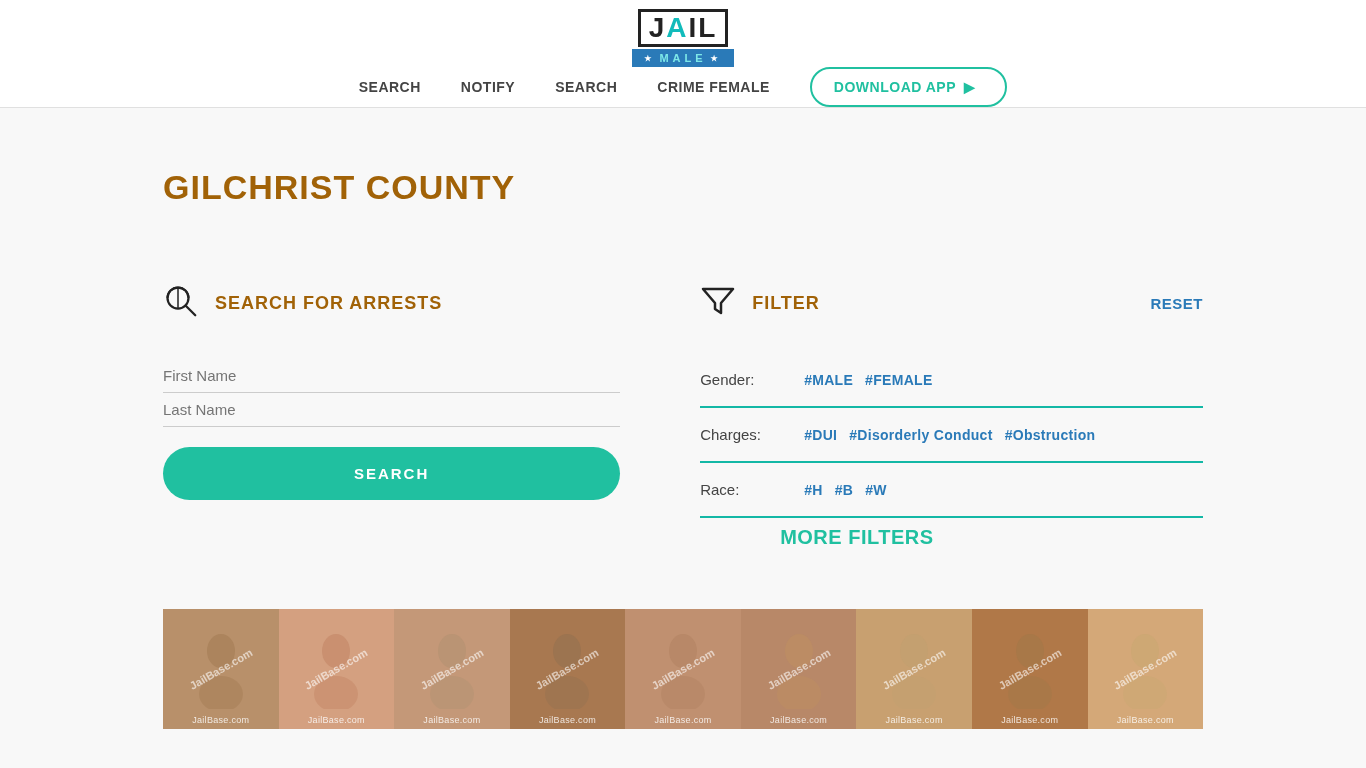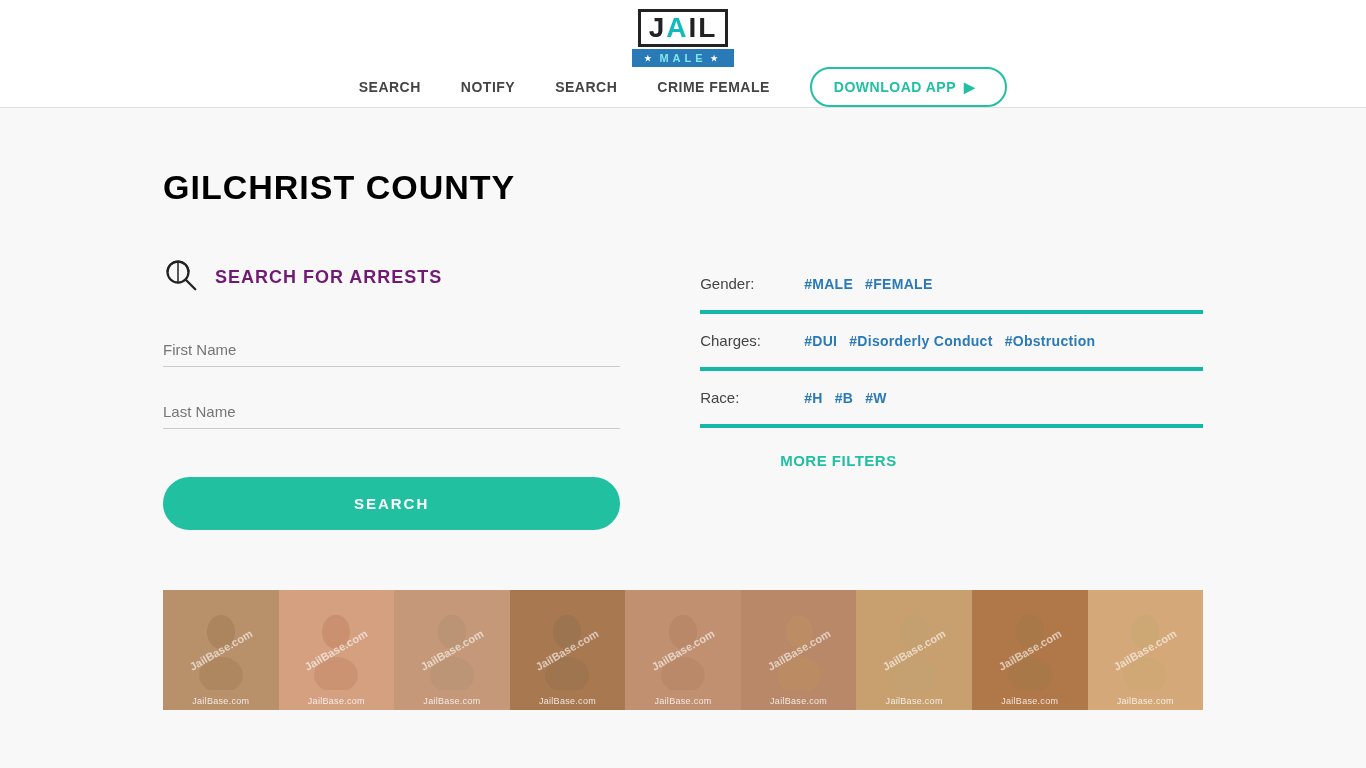--- a/index.html
+++ b/index.html
@@ -78,22 +78,22 @@
     .main-content {
       max-width: 1200px;
       margin: 0 auto;
       padding: 60px 80px 0;
     }
 
     .page-title {
       font-size: 34px;
       font-weight: 900;
       letter-spacing: 1px;
-      color: #000000;
-      margin-bottom: 50px;
+      color: #a16207;
+      margin-bottom: 76px;
     }
 
     .two-col {
       display: flex;
       gap: 80px;
     }
 
     
     .search-section {
       flex: 1;
@@ -101,25 +101,24 @@
     .section-header {
       display: flex;
       align-items: center;
       gap: 16px;
       margin-bottom: 36px;
     }
     .section-title {
       font-size: 18px;
       font-weight: 800;
       letter-spacing: 1px;
-      color: #701a75;
+      color: #a16207;
     }
 
     .form-field {
-      margin-bottom: 28px;
     }
     .form-field input {
       width: 100%;
       border: none;
       border-bottom: 1.5px solid #ccc;
       background: transparent;
       font-size: 15px;
       color: #888;
       padding: 8px 0;
       outline: none;
@@ -159,21 +158,21 @@
       font-weight: 700;
       color: #2a7ab8;
       cursor: pointer;
       letter-spacing: 0.5px;
     }
 
     .filter-row {
       display: flex;
       align-items: center;
       padding: 18px 0;
-      border-bottom: 4px solid #14b8a6;
+      border-bottom: 2px solid #14b8a6;
       gap: 24px;
     }
     .filter-label {
       font-size: 15px;
       color: #444;
       min-width: 80px;
     }
     .filter-tags {
       display: flex;
       gap: 12px;
@@ -182,26 +181,26 @@
     .filter-tag {
       font-size: 14px;
       color: #2a7ab8;
       font-weight: 600;
       cursor: pointer;
       letter-spacing: 0.3px;
       text-align: center;
     }
 
     .more-filters {
-      font-size: 15px;
+      font-size: 20px;
       font-weight: 700;
       color: #20c0a0;
       cursor: pointer;
       letter-spacing: 0.5px;
-      margin-top: 24px;
+      margin-top: 8px;
       display: inline-block;
       padding-left: 80px;
     }
 
     
     .mugshot-strip {
       display: flex;
       gap: 0;
       margin-top: 60px;
       overflow: hidden;
@@ -310,20 +309,31 @@
         <input type="text" placeholder="First Name" style="">
       </div>
       <div class="form-field">
         <input type="text" placeholder="Last Name" style="">
       </div>
 
       <button class="search-btn">SEARCH</button>
     </div>
 
     <div class="filter-section">
+      <div class="filter-header">
+        <div class="filter-header-left">
+          <div class="funnel-icon">
+            <svg viewBox="0 0 36 36" fill="none" xmlns="http://www.w3.org/2000/svg">
+              <path d="M3 6h30l-12 14v10l-6-4V20L3 6z" stroke="#222" stroke-width="2.5" stroke-linejoin="round" fill="none"></path>
+            </svg>
+          </div>
+          <span class="section-title">FILTER</span>
+        </div>
+        <a class="reset-link">RESET</a>
+      </div>
 
       
       <div class="filter-row">
         <span class="filter-label">Gender:</span>
         <div class="filter-tags">
           <span class="filter-tag">#MALE</span>
           <span class="filter-tag">#FEMALE</span>
         </div>
       </div>
 

